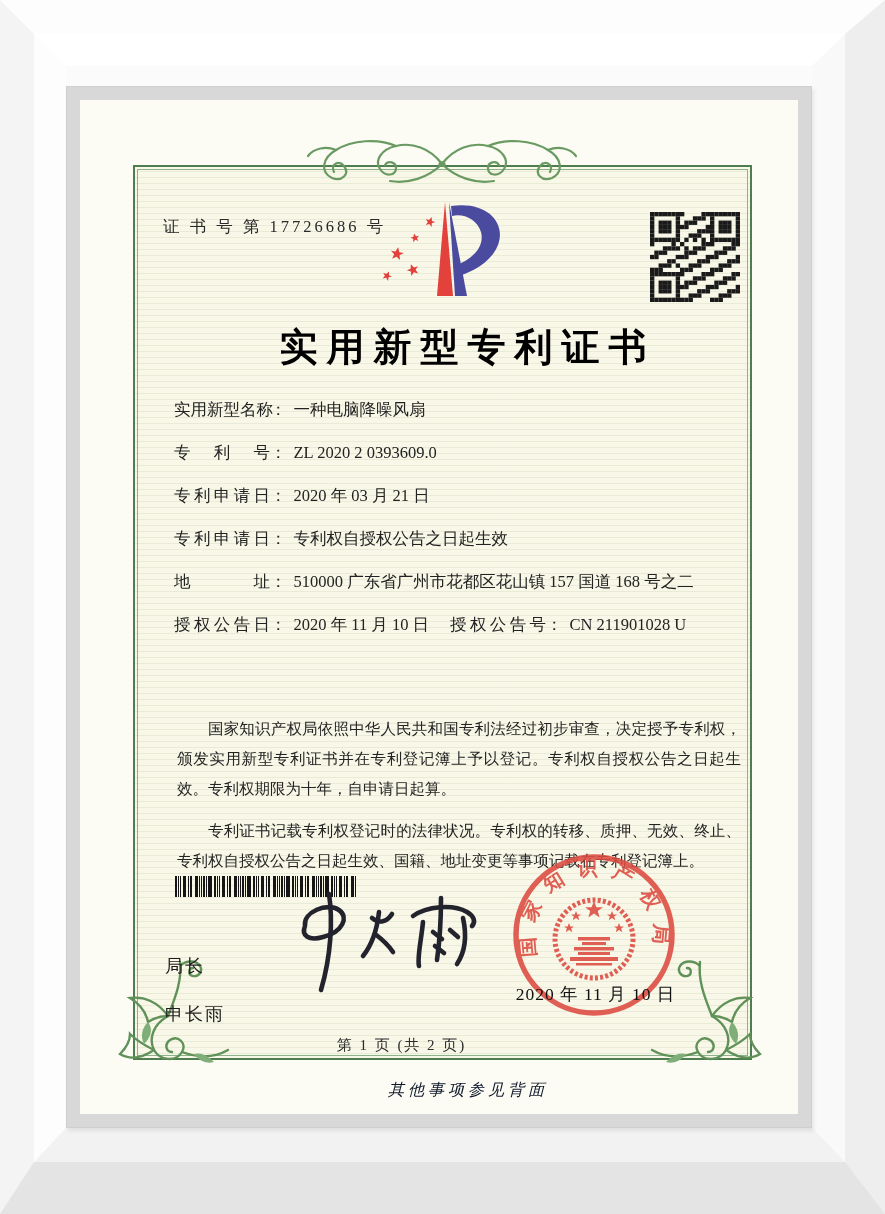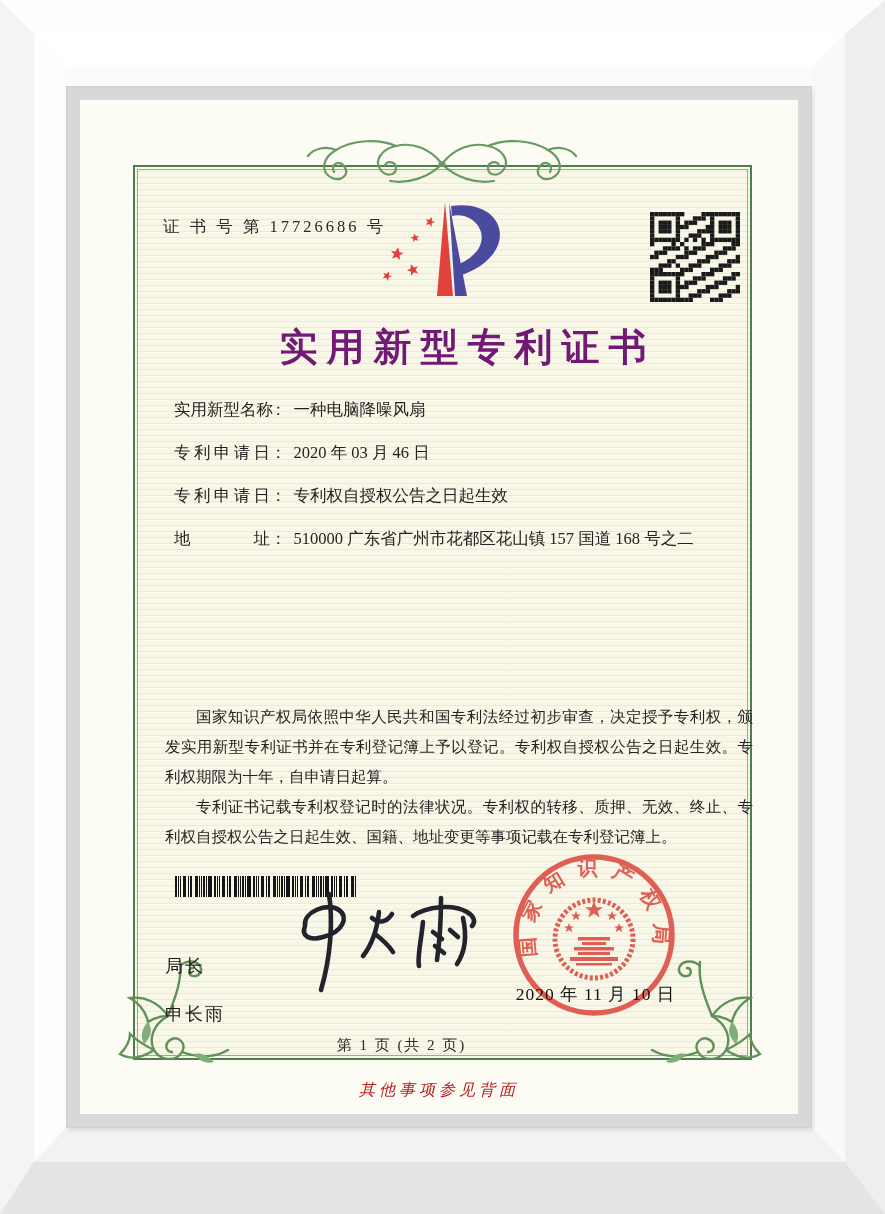--- a/index.html
+++ b/index.html
@@ -22,42 +22,42 @@
     background:#f9f7e7;
     background-image:repeating-linear-gradient(180deg, rgba(130,165,120,.14) 0 1px, rgba(0,0,0,0) 1px 6px);}
   .gborder{position:absolute;left:53px;top:65px;width:619px;height:895px;box-sizing:border-box;
     border:2.5px solid #4e7d50;}
   .gborder::before{content:"";position:absolute;inset:2px;border:1px solid #8cb28c;}
   
   .cert-no{position:absolute;left:83px;top:116px;font-size:16.5px;letter-spacing:3px;color:#2a2a2a;}
   .logo{position:absolute;left:295px;top:96px;width:150px;height:108px;}
   .qr{position:absolute;left:570px;top:112px;width:90px;height:90px;}
   .title{position:absolute;left:53px;top:222px;width:669px;text-align:center;
-    font-size:38px;font-weight:600;letter-spacing:9px;color:#701a75;}
+    font-size:38px;font-weight:600;letter-spacing:9px;color:#000000;}
   .fields{position:absolute;left:94px;top:299px;width:560px;font-size:16.5px;color:#222;}
   .frow{height:43px;white-space:nowrap;}
   .fl{display:inline-block;width:96px;text-align:justify;text-align-last:justify;vertical-align:top;}
   .fv{margin-left:7px;}
   .fpair1{display:inline-block;width:276px;white-space:nowrap;}
   .paras{position:absolute;left:85px;top:602px;width:588px;font-size:15.5px;line-height:30px;
     text-align:justify;color:#242424;}
-  .paras p{margin:0;text-indent:2em;}
+  .paras p{margin:12px;text-indent:2em;}
   .barcode{position:absolute;left:95px;top:776px;width:186px;height:21px;display:flex;align-items:stretch;}
   .barcode div{background:#161616;height:100%;}
   .director{position:absolute;left:85px;top:830px;font-size:18px;letter-spacing:2px;color:#1d1d1d;
     font-family:"Liberation Sans","DejaVu Sans",sans-serif;}
   .director div{margin-bottom:12px;margin-top:24px;}
   .signature{position:absolute;left:195px;top:786px;width:215px;height:112px;}
   .seal{position:absolute;left:428px;top:749px;width:172px;height:172px;}
   .seal-date{position:absolute;left:418px;top:882px;width:195px;text-align:center;
     font-size:17.5px;letter-spacing:1px;color:#111;}
   .page-note{position:absolute;left:53px;top:936px;width:537px;text-align:center;
     font-size:15px;letter-spacing:2px;color:#2b2b2b;}
   .back-note{position:absolute;left:0;top:980px;width:100%;text-align:center;
-    font-size:16px;font-style:italic;letter-spacing:4px;color:#b91c1c;}
+    font-size:16px;font-style:italic;letter-spacing:4px;color:#0f172a;padding-left:29px;}
   .orn-top{position:absolute;left:212px;top:38px;width:300px;height:54px;}
   .orn-bl{position:absolute;left:22px;top:858px;width:128px;height:122px;}
   .orn-br{position:absolute;left:570px;top:858px;width:128px;height:122px;transform:scaleX(-1);}
   svg{display:block;}
 </style>
 </head>
 <body>
 
 <div class="photo">
   <div class="bevel1"></div>
@@ -364,27 +364,33 @@
         </svg>
       </div>
 
     <div class="title">实用新型专利证书</div>
 
     <div class="fields">
       <div class="frow">
         <span class="fl">实用新型名称</span><span>：</span><span class="fv">一种电脑降噪风扇</span>
       </div>
       <div class="frow">
-        <span class="fl">专利申请日</span><span>：</span><span class="fv">2020 年 03 月 46 日</span>
+        <span class="fl">专利号</span><span>：</span><span class="fv">ZL 2020 2 0393609.0</span>
+      </div>
+      <div class="frow">
+        <span class="fl">专利申请日</span><span>：</span><span class="fv">2020 年 03 月 21 日</span>
       </div>
       <div class="frow">
         <span class="fl">专利申请日</span><span>：</span><span class="fv">专利权自授权公告之日起生效</span>
       </div>
       <div class="frow">
         <span class="fl">地址</span><span>：</span><span class="fv">510000 广东省广州市花都区花山镇 157 国道 168 号之二</span>
+      </div>
+      <div class="frow">
+        <span class="fpair1"><span class="fl">授权公告日</span><span>：</span><span class="fv">2020 年 11 月 10 日</span></span><span class="fl">授权公告号</span><span>：</span><span class="fv">CN 211901028 U</span>
       </div>
     </div>
 
     <div class="paras">
       <p>国家知识产权局依照中华人民共和国专利法经过初步审查，决定授予专利权，颁发实用新型专利证书并在专利登记簿上予以登记。专利权自授权公告之日起生效。专利权期限为十年，自申请日起算。</p>
       <p>专利证书记载专利权登记时的法律状况。专利权的转移、质押、无效、终止、专利权自授权公告之日起生效、国籍、地址变更等事项记载在专利登记簿上。</p>
     </div>
 
     <div class="barcode">
         <div style="width: 2px; margin-right: 1px;"></div>

